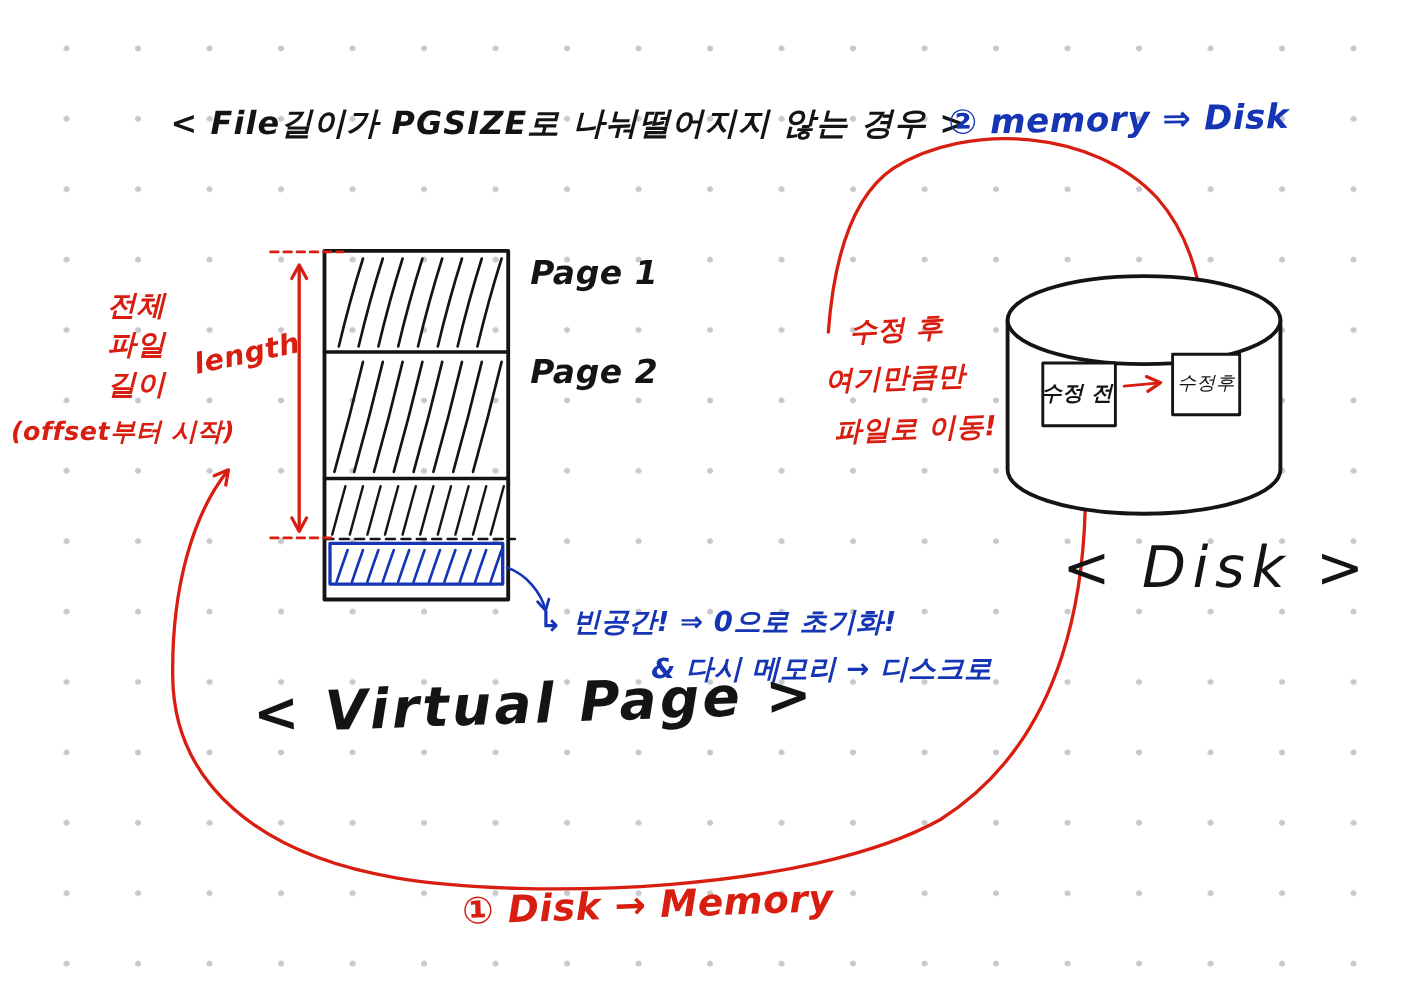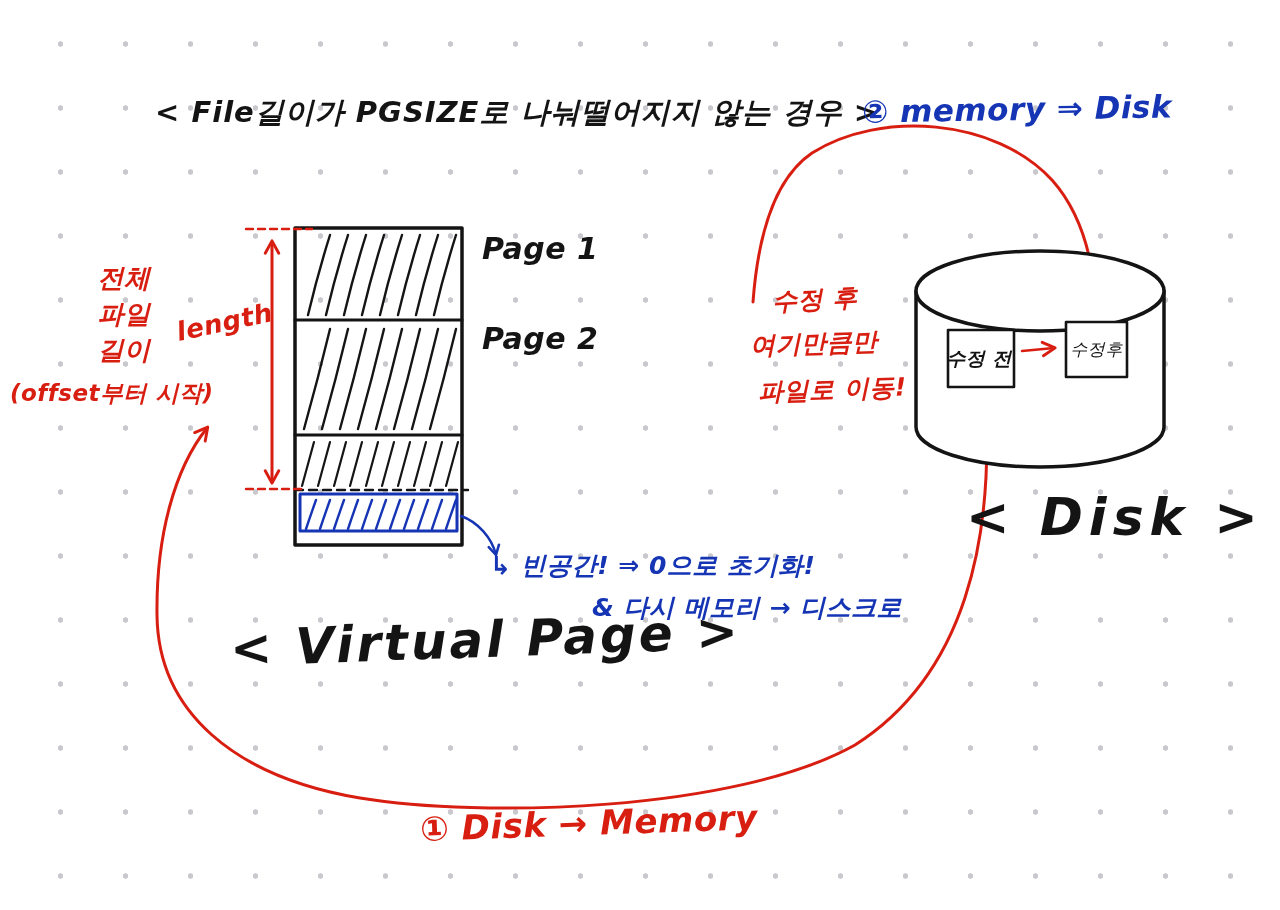--- a/index.html
+++ b/index.html
@@ -35,21 +35,21 @@
 
   .empty-note  { left:490px; top:552px; font-size:25px; }
   .rewrite-note{ left:592px; top:594px; font-size:25px; }
 
   .vp-caption  { left:230px; top:612px; font-size:50px; font-weight:700; letter-spacing:3px; transform:rotate(-2deg); }
 
   .mod1 { left:772px; top:286px; font-size:25px; transform:rotate(-3deg); }
   .mod2 { left:750px; top:330px; font-size:25px; transform:rotate(-2deg); }
   .mod3 { left:758px; top:376px; font-size:25px; transform:rotate(-2deg); }
 
-  .disk-caption{ left:966px; top:488px; font-size:52px; font-weight:700; letter-spacing:6px; }
+  .disk-caption{ left:966px; top:488px; font-size:52px; font-weight:400; letter-spacing:6px; }
 
   .disk-box { position:absolute; display:flex; align-items:center; justify-content:center; text-align:center; }
   .box-before { left:948px; top:330px; width:62px; height:57px; font-size:19px; font-weight:600; }
   .box-after  { left:1066px; top:322px; width:61px; height:55px; font-size:17px; font-weight:400; }
 
   .step1-note { left:420px; top:804px; font-size:34px; font-weight:700; transform:rotate(-2deg); }
 </style>
 </head>
 <body>
 

